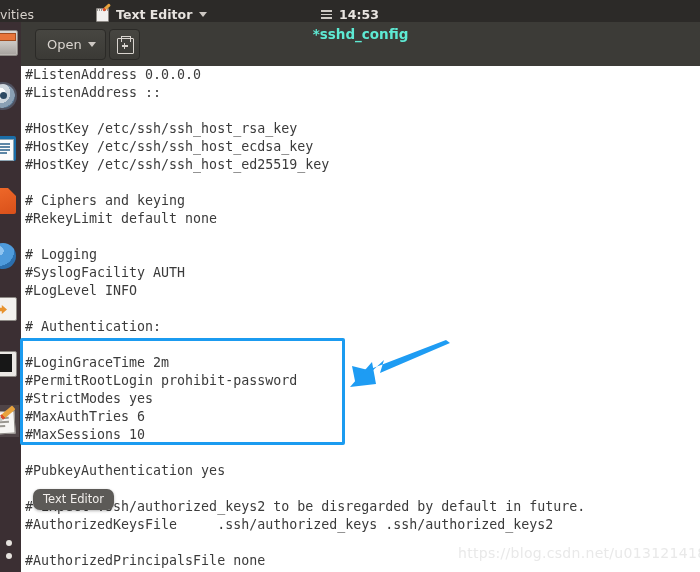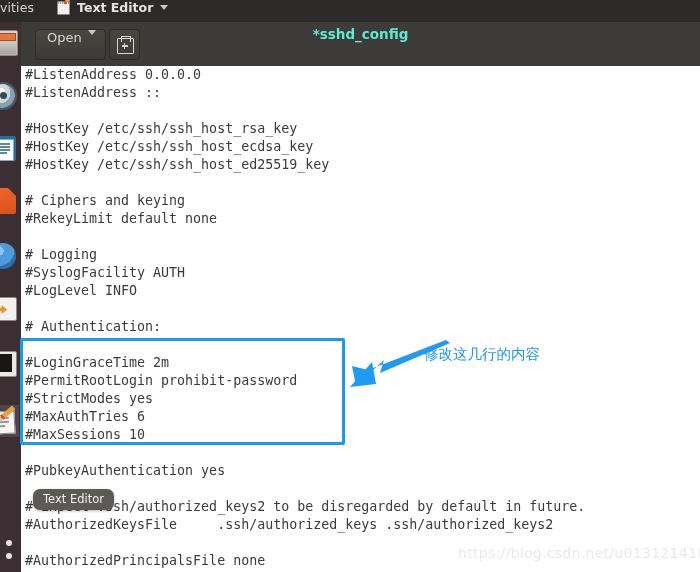--- a/index.html
+++ b/index.html
@@ -17,21 +17,22 @@
     user-select: none;
   }
 
   
   #topbar {
     position: absolute;
     left: 0; top: 0;
     width: 700px; height: 22px;
     background: #2c2a28;
     display: flex;
-    align-items: flex-start;
+    align-items: flex-end;
+    gap: 39px;
   }
   #activities {
     color: #d8d2cc;
     font-size: 12.5px;
     margin-left: -14px;
     padding-left: 14px;
     letter-spacing: 0.1px;
   }
   #app-menu {
     display: flex;
@@ -245,21 +246,21 @@
     left: 21px; top: 22px;
     width: 679px; height: 44px;
     background: #3c3b37;
     border-bottom: 1px solid #2c2b28;
   }
   #open-button {
     position: absolute;
     left: 14px; top: 7px;
     height: 29px;
     padding: 0 9px 0 11px;
-    display: flex; align-items: flex-start; gap: 6px;
+    display: flex; align-items: center; gap: 6px;
     background: linear-gradient(180deg,#474641,#3b3a36);
     border: 1px solid #2b2a27;
     border-radius: 4px;
     color: #d9d4cf;
     font-size: 13px;
   }
   #open-button .caret {
     width: 0; height: 0;
     border-left: 4.5px solid transparent;
     border-right: 4.5px solid transparent;
@@ -389,20 +390,28 @@
 
     <div id="app-menu">
       <span class="app-icon">
         <span class="pad"></span>
           <span class="pencil"></span>
       </span>
       <span class="title">Text Editor</span>
       <span class="caret"></span>
     </div>
 
+    <div id="clock-area">
+      <span class="hamburger">
+          <i></i>
+          <i></i>
+          <i></i>
+        </span>
+      <span id="clock">14:53</span>
+    </div>
   </div>
 
   <div id="dock">
 
     <div class="dock-item" style="top:4px;">
       <span class="dock-glyph ic-files">
         <span class="body"></span>
           <span class="drawer"></span>
           <span class="shade"></span>
       </span>
@@ -495,19 +504,18 @@
     <div id="code"><div class="line">#ListenAddress 0.0.0.0</div><div class="line">#ListenAddress ::</div><div class="line">&nbsp;</div><div class="line">#HostKey /etc/ssh/ssh_host_rsa_key</div><div class="line">#HostKey /etc/ssh/ssh_host_ecdsa_key</div><div class="line">#HostKey /etc/ssh/ssh_host_ed25519_key</div><div class="line">&nbsp;</div><div class="line"># Ciphers and keying</div><div class="line">#RekeyLimit default none</div><div class="line">&nbsp;</div><div class="line"># Logging</div><div class="line">#SyslogFacility AUTH</div><div class="line">#LogLevel INFO</div><div class="line">&nbsp;</div><div class="line"># Authentication:</div><div class="line">&nbsp;</div><div class="line">#LoginGraceTime 2m</div><div class="line">#PermitRootLogin prohibit-password</div><div class="line">#StrictModes yes</div><div class="line">#MaxAuthTries 6</div><div class="line">#MaxSessions 10</div><div class="line">&nbsp;</div><div class="line">#PubkeyAuthentication yes</div><div class="line">&nbsp;</div><div class="line"># Expect .ssh/authorized_keys2 to be disregarded by default in future.</div><div class="line">#AuthorizedKeysFile     .ssh/authorized_keys .ssh/authorized_keys2</div><div class="line">&nbsp;</div><div class="line">#AuthorizedPrincipalsFile none</div></div>
   </div>
 
   <div id="annot-box"></div>
 
   <svg id="annot-arrow" viewBox="0 0 105 50">
     <polygon points="100,3 30,33 34,20 6,46 2,26 18,30 96,0" fill="#1e9cf3"></polygon>
     <polygon points="0,47 22,22 26,44" fill="#1e9cf3"></polygon>
   </svg>
 
-  <div id="annot-text">修改这几行的内容</div>
 
   <div id="tooltip">Text Editor</div>
 
   <div id="watermark">https://blog.csdn.net/u013121418</div>
 
 </div>
 
 </body></html>

